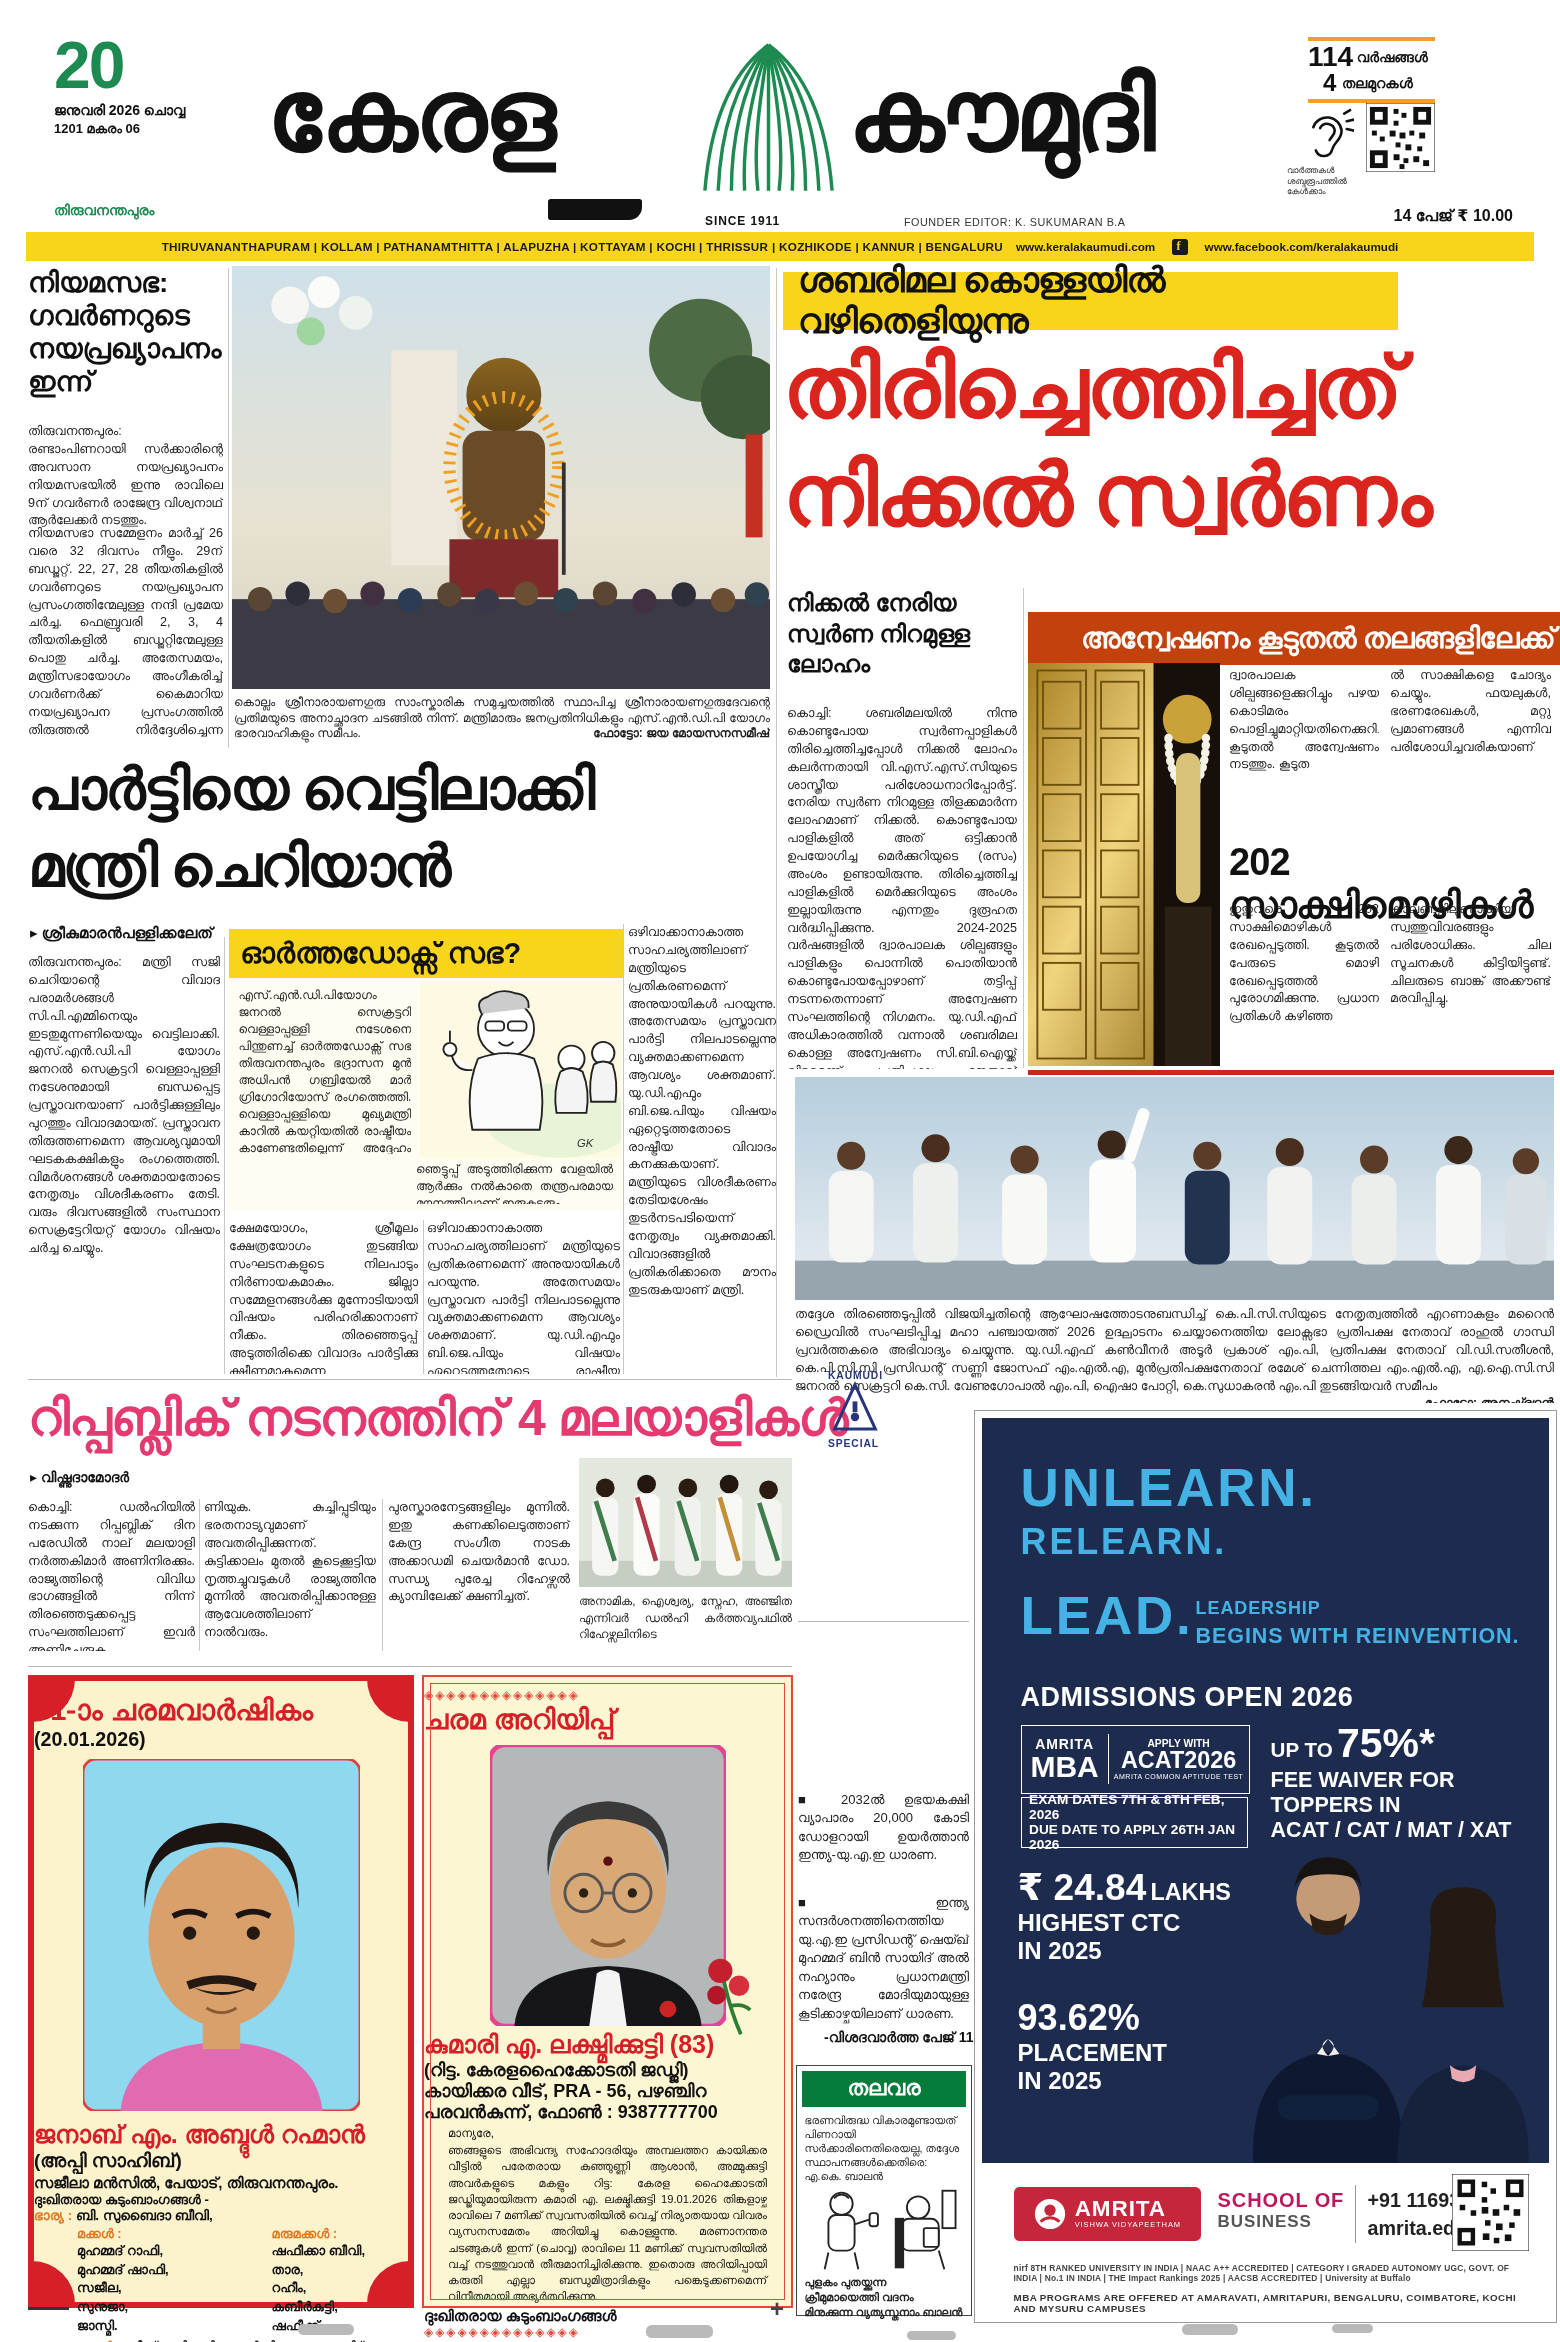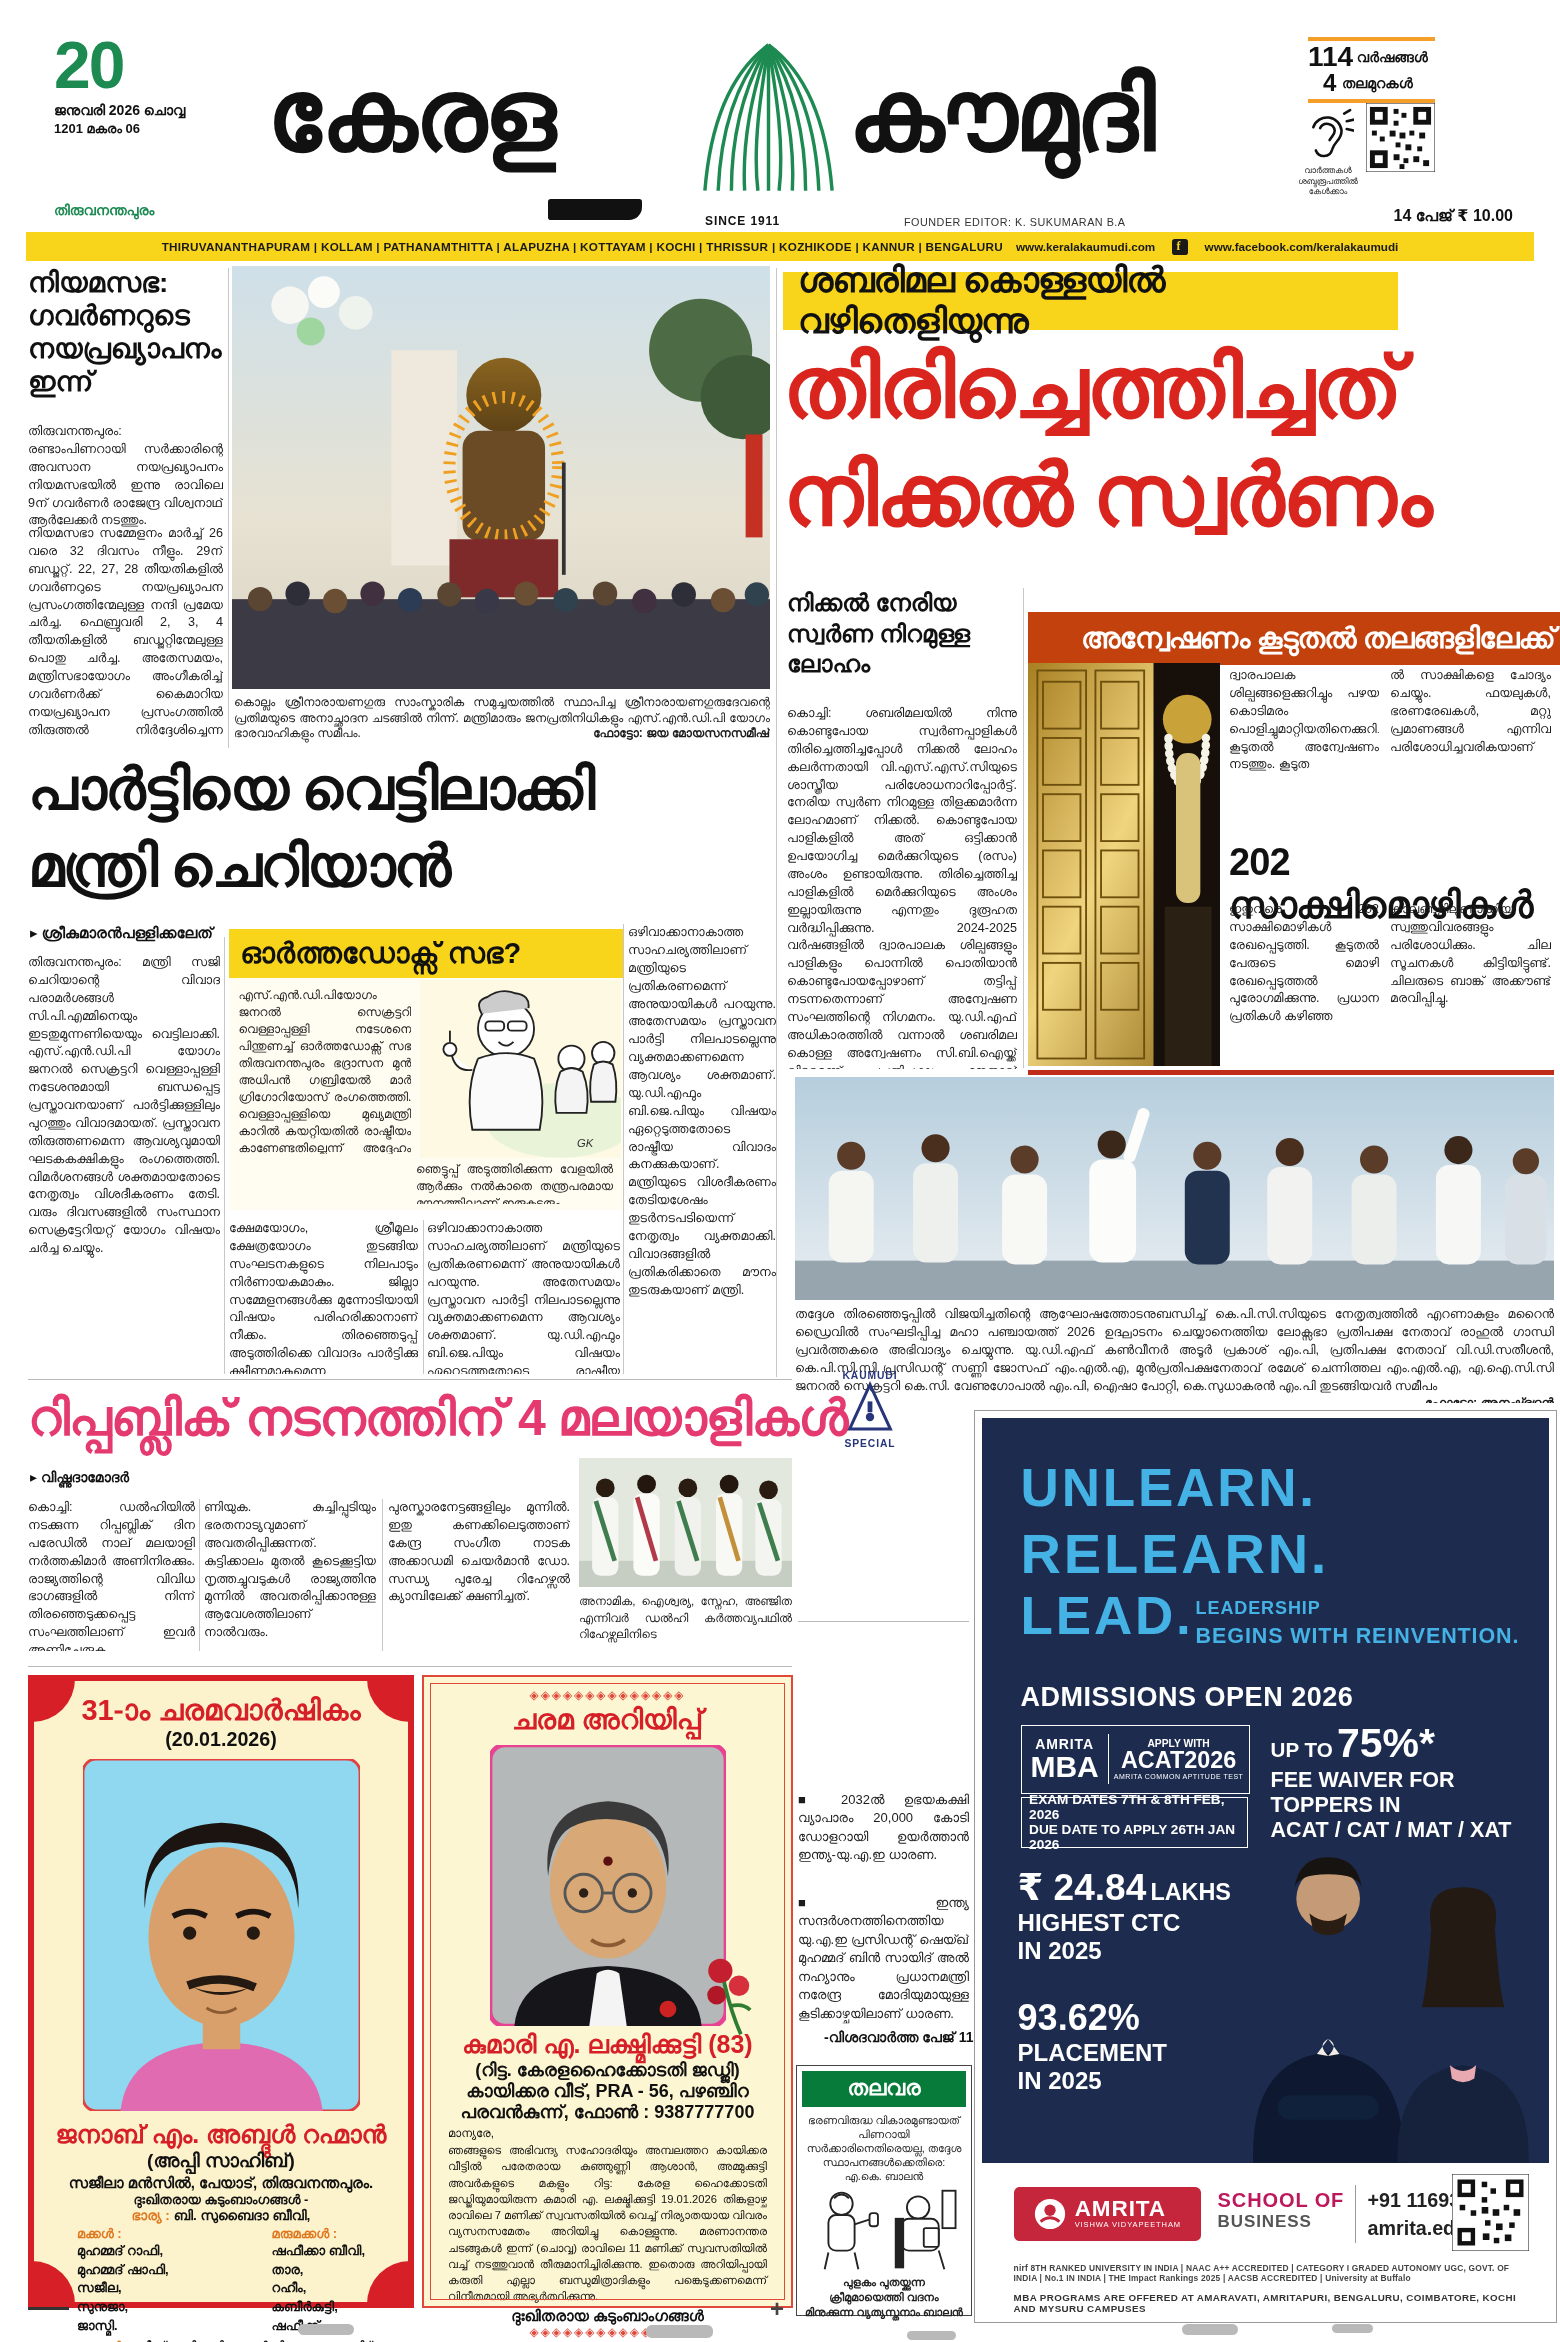--- a/index.html
+++ b/index.html
@@ -2,21 +2,21 @@
 <html style="font-size:15px"><head>
 <meta charset="utf-8">
 <style>
   html,body{margin:0;padding:0;background:#e9e9e9}
   .page{position:relative;width:1561px;height:2342px;background:#ffffff;
         font-family:"Liberation Sans","DejaVu Sans",sans-serif;color:#111;overflow:hidden}
   .abs{position:absolute}
   .b{font-weight:bold}
   .xb{font-weight:800}
   .just{text-align:justify;text-justify:inter-word}
-  .ctr{text-align:center}
+  .ctr{}
   .news{font-size:12.6px;line-height:1.42;color:#1c1c1c;overflow:hidden}
   .hairv{width:0.9px;background:#c7c7c7}
   .hairh{height:0.9px;background:#b9b9b9}
   .red{color:#d9251d}
   .prelist{white-space:pre-line}
   .pill{position:absolute;background:#b9b9b9;border-radius:5.6px}
   .plusmark{position:absolute;color:#444;font-size:24px;font-weight:bold}
   .fbic{display:inline-block;width:16px;height:16px;background:#1a1a1a;border-radius:2.8px;position:relative;vertical-align:-2.8px;margin:0 3.7px}
   .fbic::after{content:"f";color:#f8d41b;font-weight:bold;font-size:12px;position:absolute;left:4.7px;top:0px;font-family:"Liberation Serif",serif}
 </style>
@@ -480,21 +480,21 @@
     <div class="ctr" style="font-size:18px;font-weight:800">പരവൻകുന്ന്, ഫോൺ : 9387777700</div>
     <div style="font-size:11.7px;padding:3.7px 24px 0">മാന്യരേ,</div>
     <div class="just" style="font-size:11.2px;line-height:1.45;padding:1.9px 24px">ഞങ്ങളുടെ അഭിവന്ദ്യ സഹോദരിയും അമ്പലത്തറ കായിക്കര വീട്ടിൽ പരേതരായ കുഞ്ഞുണ്ണി ആശാൻ, അമ്മുക്കുട്ടി അവർകളുടെ മകളും റിട്ട: കേരള ഹൈക്കോടതി ജഡ്ജിയുമായിരുന്ന കുമാരി എ. ലക്ഷ്മിക്കുട്ടി 19.01.2026 തിങ്കളാഴ്ച രാവിലെ 7 മണിക്ക് സ്വവസതിയിൽ വെച്ച് നിര്യാതയായ വിവരം വ്യസനസമേതം അറിയിച്ചു കൊള്ളുന്നു. മരണാനന്തര ചടങ്ങുകൾ ഇന്ന് (ചൊവ്വ) രാവിലെ 11 മണിക്ക് സ്വവസതിയിൽ വച്ച് നടത്തുവാൻ തീരുമാനിച്ചിരിക്കുന്നു. ഇതൊരു അറിയിപ്പായി കരുതി എല്ലാ ബന്ധുമിത്രാദികളും പങ്കെടുക്കണമെന്ന് വിനീതമായി അഭ്യർത്ഥിക്കുന്നു.</div>
     <div class="ctr b" style="font-size:15px;margin-top:1px">ദുഃഖിതരായ കുടുംബാംഗങ്ങൾ</div>
     <div class="ctr" style="color:#e0483a;font-size:12px;letter-spacing:1.9px">◈◈◈◈◈◈◈◈◈◈◈◈◈◈</div>
   </div>
 
   <div class="abs" style="left:974px;top:1410px;width:583px;height:913px;border:0.9px solid #999;background:#fff;box-sizing:border-box">
     <div style="position:absolute;left:6.6px;top:6.6px;right:6.6px;height:745px;background:#1d2c4e;overflow:hidden">
       <div style="position:absolute;left:39px;top:39px;font-size:53px;color:#45b2e6;letter-spacing:2.8px;font-weight:600;line-height:1.18">UNLEARN.</div>
-      <div style="position:absolute;left:39px;top:103px;font-size:56px;color:#45b2e6;letter-spacing:2.8px;font-weight:600;line-height:1.18">RELEARN.</div>
+      <div style="position:absolute;left:39px;top:103px;font-size:36px;color:#45b2e6;letter-spacing:2.8px;font-weight:600;line-height:1.18">RELEARN.</div>
       <div style="position:absolute;left:39px;top:167px;font-size:53px;color:#45b2e6;letter-spacing:2.8px;font-weight:600;line-height:1.18">LEAD.</div>
       <div style="position:absolute;left:214px;top:180px;font-size:18px;color:#45b2e6;font-weight:700;letter-spacing:0.9px">LEADERSHIP</div>
       <div style="position:absolute;left:214px;top:206px;font-size:21.5px;color:#45b2e6;font-weight:700;letter-spacing:0.9px">BEGINS WITH REINVENTION.</div>
       <div style="position:absolute;left:39px;top:264px;font-size:27px;color:#fff;font-weight:800;letter-spacing:0.5px">ADMISSIONS OPEN 2026</div>
       <div style="position:absolute;left:39px;top:307px;width:227px;height:67px;border:1.9px solid #fff;display:flex;align-items:center">
         <div style="width:86px;text-align:center;border-right:1.4px solid #fff;padding:1.9px 0">
           <div style="color:#fff;font-size:14px;font-weight:700;letter-spacing:0.9px">AMRITA</div>
           <div style="color:#fff;font-size:30px;font-weight:900;line-height:1">MBA</div>
         </div>
         <div style="flex:1;text-align:center">

